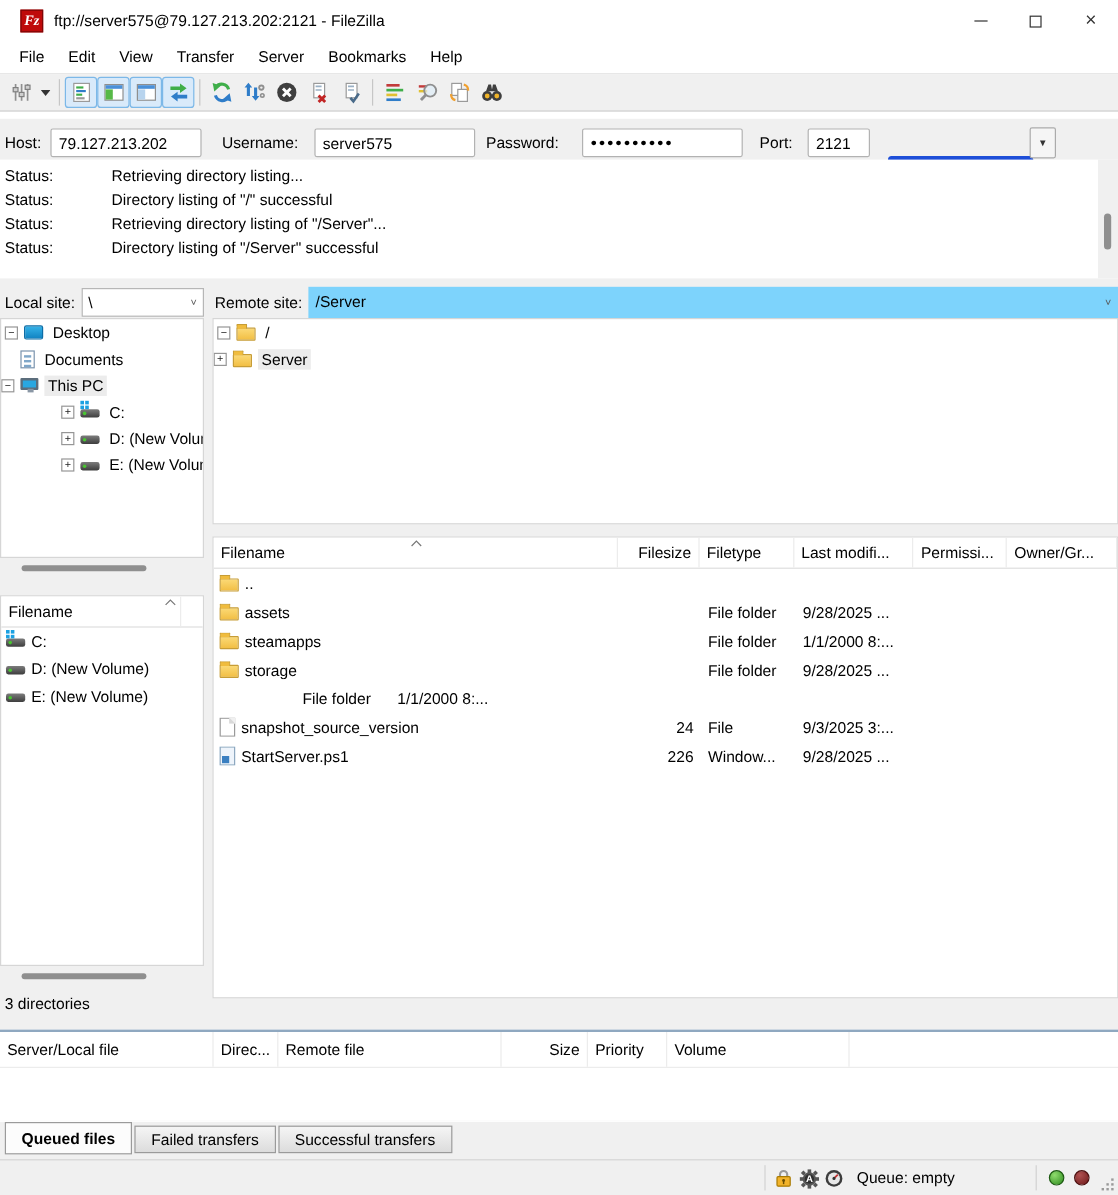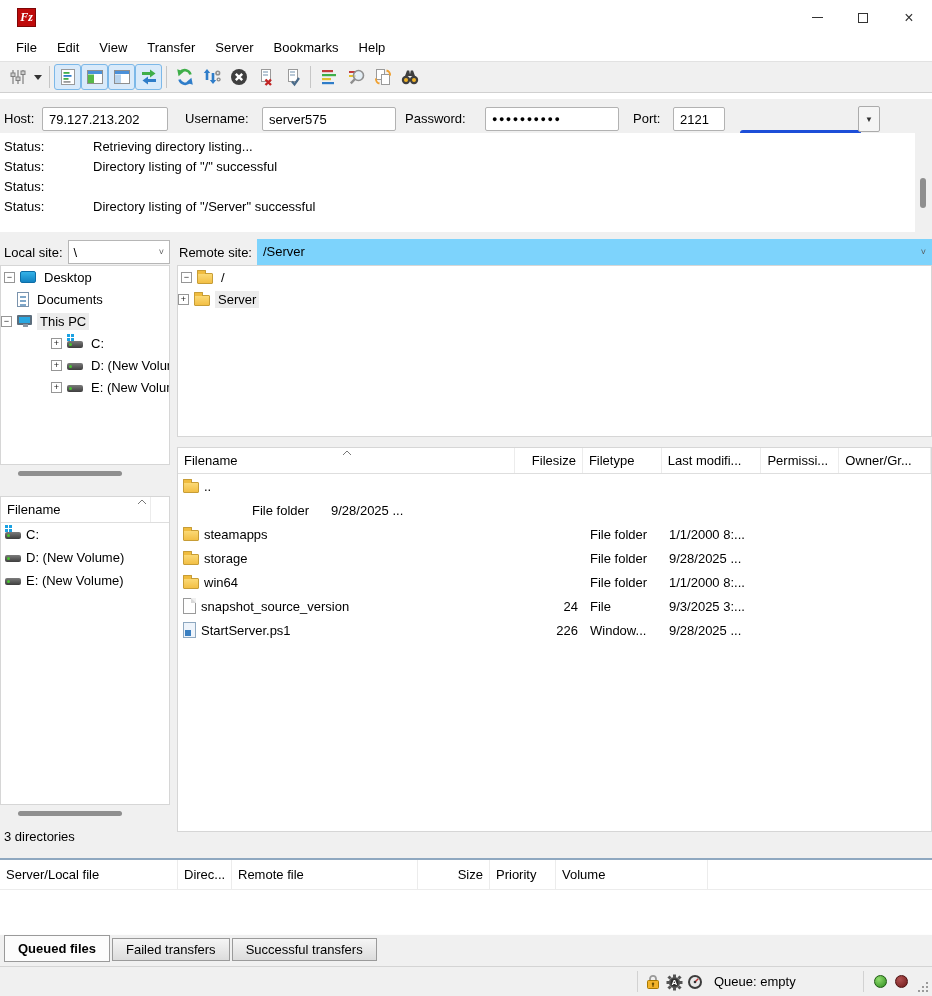--- a/index.html
+++ b/index.html
@@ -128,20 +128,21 @@
   .light-green { left:874px; background:radial-gradient(circle at 35% 30%, #8fdc6d, #2e8b1f); border:1px solid #1d5a12; }
   .light-red { left:895px; background:radial-gradient(circle at 35% 30%, #b05050, #6e1a1a); border:1px solid #4d1010; }
   .grip { position:absolute; right:4px; bottom:4px; width:2px; height:2px; background:#9a9a9a;
           box-shadow:-4px 0 #9a9a9a, -8px 0 #9a9a9a, 0 -4px #9a9a9a, -4px -4px #9a9a9a, 0 -8px #9a9a9a; }
 </style>
 </head>
 <body>
 
 <div id="titlebar" class="abs">
   <span class="fz-logo">Fz</span>
+  <span id="title-text">ftp://server575@79.127.213.202:2121 - FileZilla</span>
   <div class="win-controls">
     <div class="win-btn">
         <span class="glyph-min"></span>
       </div>
     <div class="win-btn">
         <span class="glyph-max"></span>
       </div>
     <div class="win-btn">
         <span class="glyph-close">×</span>
       </div>
@@ -307,20 +308,21 @@
   <div class="log-row">
       <span class="log-label">Status:</span>
       <span>Retrieving directory listing...</span>
     </div>
   <div class="log-row">
       <span class="log-label">Status:</span>
       <span>Directory listing of "/" successful</span>
     </div>
   <div class="log-row">
       <span class="log-label">Status:</span>
+      <span>Retrieving directory listing of "/Server"...</span>
     </div>
   <div class="log-row">
       <span class="log-label">Status:</span>
       <span>Directory listing of "/Server" successful</span>
     </div>
   <div id="log-scroll">
       <div id="log-thumb"></div>
     </div>
 </div>
 
@@ -430,20 +432,24 @@
     <div class="flist-row">
       <span class="cell cn">
           <span class="ic icon-folder"></span>
           <span>..</span>
         </span>
       <span class="cell cs"></span>
       <span class="cell ct"></span>
       <span class="cell cm"></span>
     </div>
     <div class="flist-row">
+      <span class="cell cn">
+          <span class="ic icon-folder"></span>
+          <span>assets</span>
+        </span>
       <span class="cell cs"></span>
       <span class="cell ct">File folder</span>
       <span class="cell cm">9/28/2025 ...</span>
     </div>
     <div class="flist-row">
       <span class="cell cn">
           <span class="ic icon-folder"></span>
           <span>steamapps</span>
         </span>
       <span class="cell cs"></span>
@@ -453,24 +459,20 @@
     <div class="flist-row">
       <span class="cell cn">
           <span class="ic icon-folder"></span>
           <span>storage</span>
         </span>
       <span class="cell cs"></span>
       <span class="cell ct">File folder</span>
       <span class="cell cm">9/28/2025 ...</span>
     </div>
     <div class="flist-row">
-      <span class="cell cn">
-          <span class="ic icon-folder"></span>
-          <span>win64</span>
-        </span>
       <span class="cell cs"></span>
       <span class="cell ct">File folder</span>
       <span class="cell cm">1/1/2000 8:...</span>
     </div>
     <div class="flist-row">
       <span class="cell cn">
           <span class="ic icon-file"></span>
           <span>snapshot_source_version</span>
         </span>
       <span class="cell cs">24</span>

